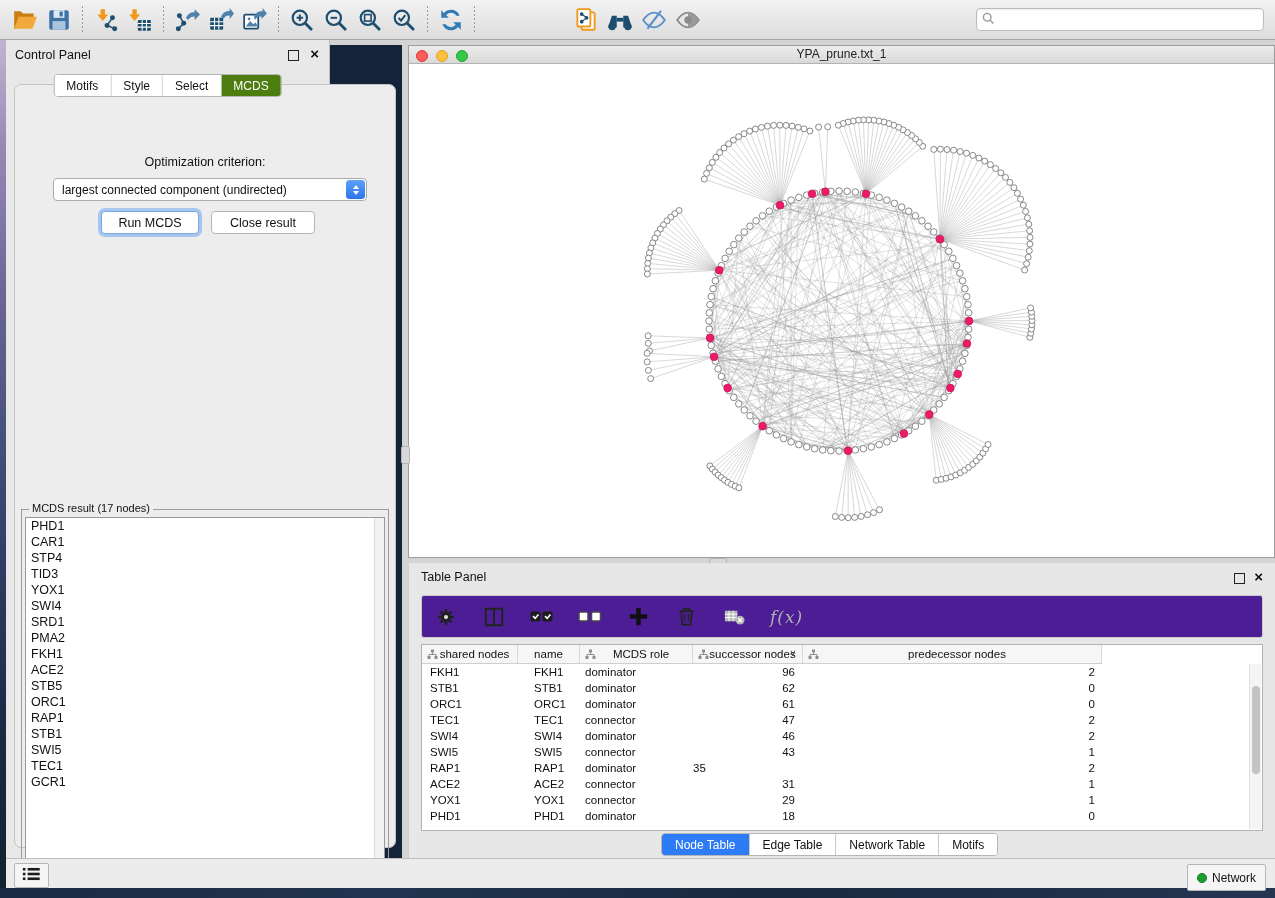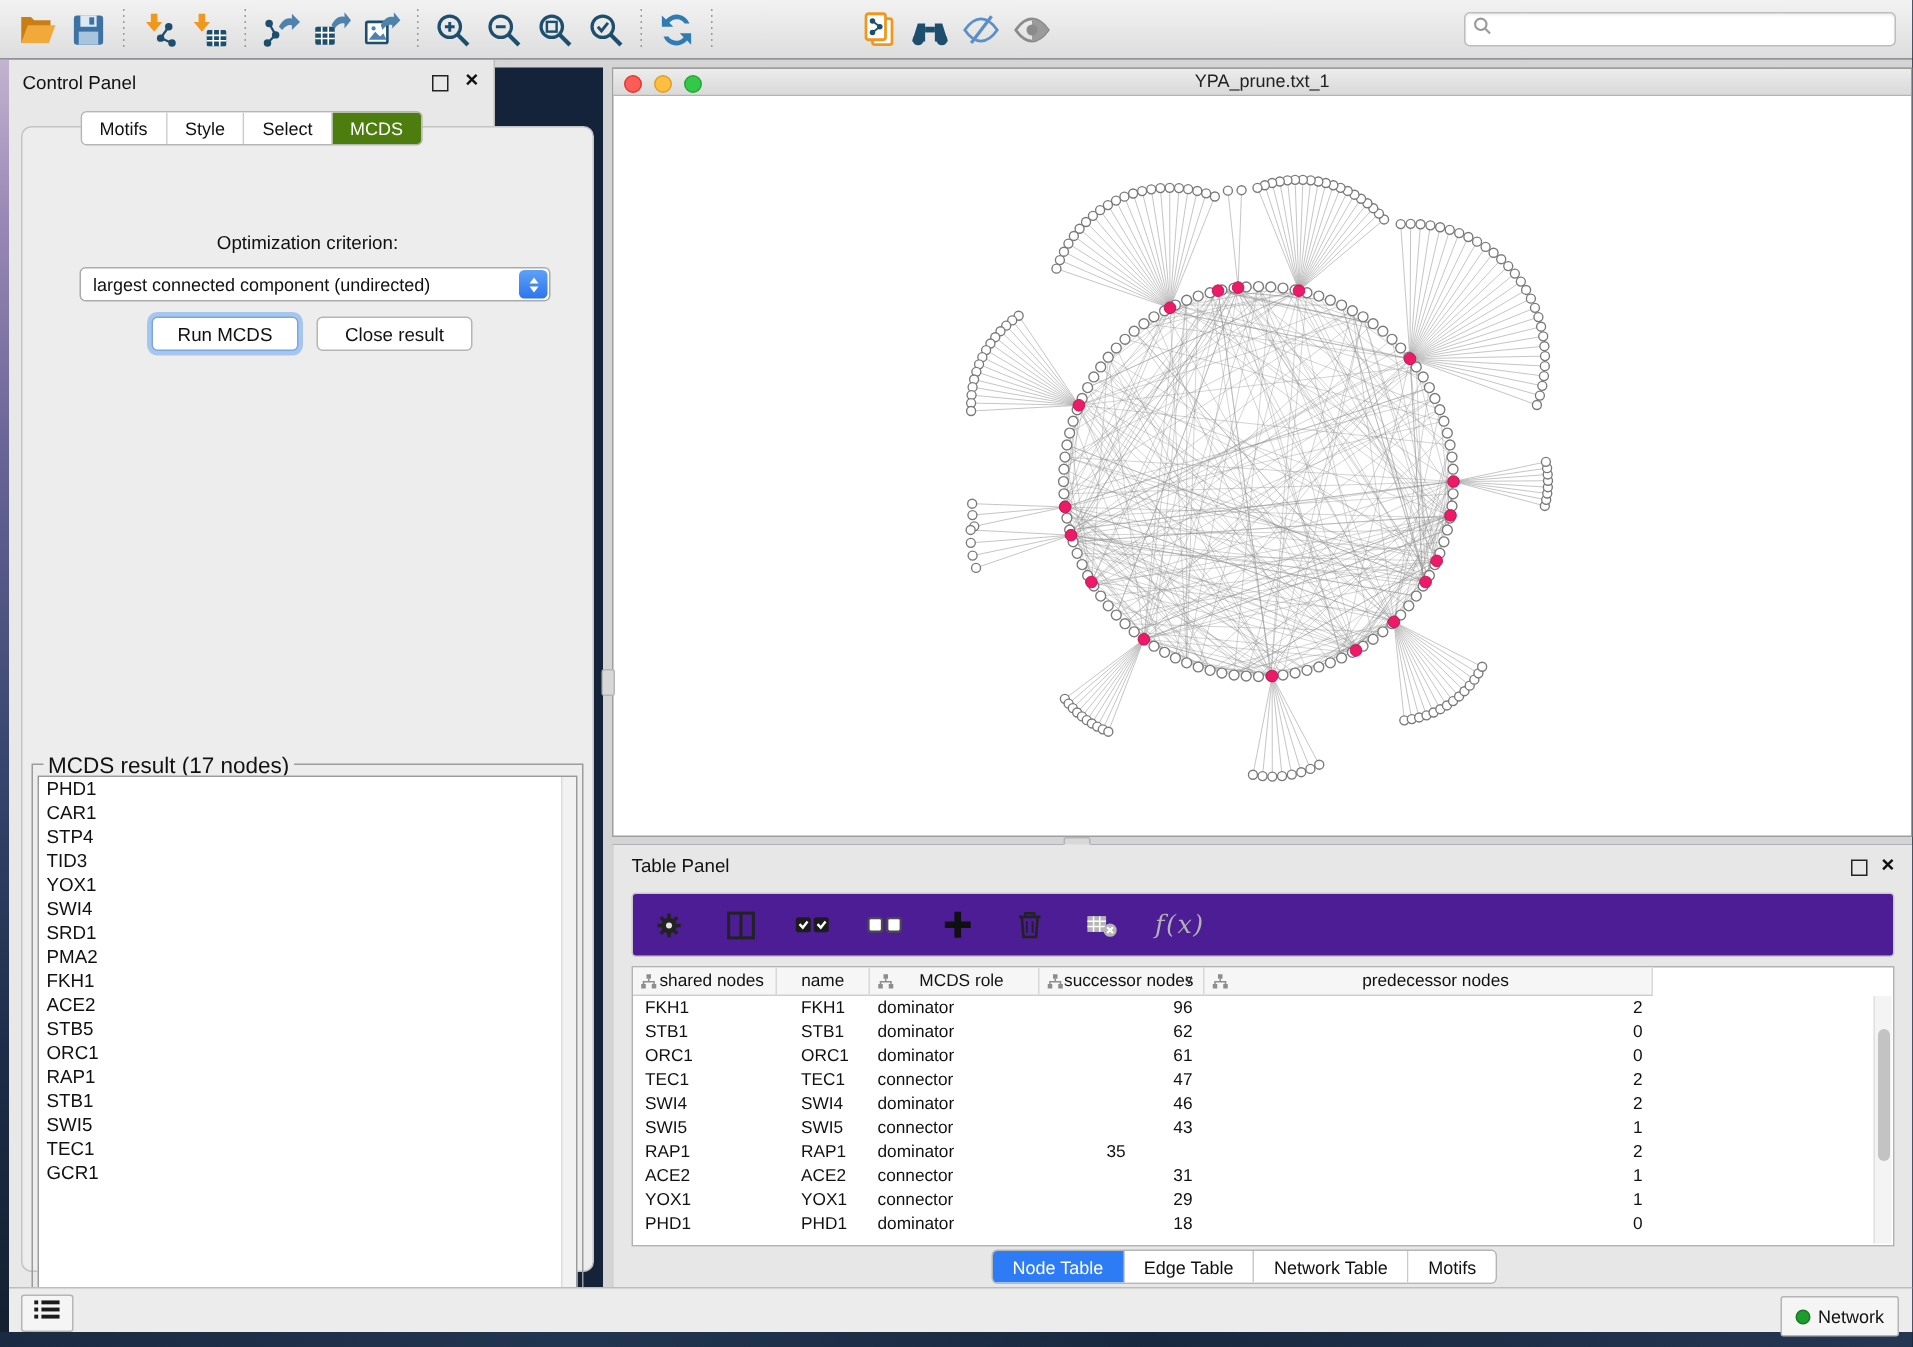--- a/index.html
+++ b/index.html
@@ -55,21 +55,21 @@
     background:linear-gradient(#5ea1f8,#2d75ee);display:flex;flex-direction:column;align-items:center;justify-content:center;gap:2px;}
   .criterion-stepper i{display:block;width:0;height:0;border-left:3.5px solid transparent;border-right:3.5px solid transparent;}
   .criterion-stepper .up{border-bottom:4px solid #fff;}
   .criterion-stepper .down{border-top:4px solid #fff;}
   .cp-btn{position:absolute;top:126px;height:23px;background:#fff;border:1px solid #b5b5b5;border-radius:4px;
     font-size:12.5px;color:#111;font-family:"Liberation Sans",sans-serif;box-sizing:border-box;}
   .run-btn{left:86px;width:98px;border-color:#7aa8dd;box-shadow:0 0 0 3px rgba(110,165,240,.55);}
   .closepanel-btn{left:196px;width:104px;}
 
   .mcds-group{position:absolute;left:6px;top:424px;width:366px;height:372px;border:1px solid #9c9c9c;}
-  .mcds-legend{position:absolute;left:7px;top:-8px;background:#ededed;padding:0 3px;font-size:15px;color:#111;}
+  .mcds-legend{position:absolute;left:7px;top:-8px;background:#ededed;padding:0 3px;font-size:11px;color:#111;}
   .mcds-list{position:absolute;left:3px;top:7px;right:3px;bottom:3px;background:#fff;border:1px solid #9a9a9a;overflow:hidden;}
   .mcds-item{font-size:12.5px;color:#111;line-height:16px;padding-left:5px;}
   .mcds-scroll{position:absolute;right:0;top:0;bottom:0;width:9px;background:#f2f2f2;border-left:1px solid #dcdcdc;}
 
   
   .net-window{position:absolute;left:408px;top:45px;width:867px;height:513px;background:#fff;
     border:1px solid #9e9e9e;box-sizing:border-box;}
   .net-titlebar{position:absolute;left:0;top:0;right:0;height:17px;
     background:linear-gradient(#ececec,#d9d9d9);border-bottom:1px solid #b3b3b3;}
   .traffic{position:absolute;top:3.5px;width:10px;height:10px;border-radius:50%;}
@@ -748,21 +748,21 @@
         <div class="nt-cell" style="width: 96px; text-align: left; padding-left: 8px;">SWI5</div>
         <div class="nt-cell" style="width: 62px; text-align: left; padding-left: 16px;">SWI5</div>
         <div class="nt-cell" style="width: 113px; text-align: left; padding-left: 5px;">connector</div>
         <div class="nt-cell" style="width: 110px; text-align: right; padding-right: 8px;">43</div>
         <div class="nt-cell" style="width: 299px; text-align: right; padding-right: 7px;">1</div>
       </div>
       <div class="nt-row" style="top: 115px;">
         <div class="nt-cell" style="width: 96px; text-align: left; padding-left: 8px;">RAP1</div>
         <div class="nt-cell" style="width: 62px; text-align: left; padding-left: 16px;">RAP1</div>
         <div class="nt-cell" style="width: 113px; text-align: left; padding-left: 5px;">dominator</div>
-        <div class="nt-cell" style="width: 110px; text-align: center; padding-right: 8px;">35</div>
+        <div class="nt-cell" style="width: 110px; text-align: left; padding-right: 8px;">35</div>
         <div class="nt-cell" style="width: 299px; text-align: right; padding-right: 7px;">2</div>
       </div>
       <div class="nt-row" style="top: 131px;">
         <div class="nt-cell" style="width: 96px; text-align: left; padding-left: 8px;">ACE2</div>
         <div class="nt-cell" style="width: 62px; text-align: left; padding-left: 16px;">ACE2</div>
         <div class="nt-cell" style="width: 113px; text-align: left; padding-left: 5px;">connector</div>
         <div class="nt-cell" style="width: 110px; text-align: right; padding-right: 8px;">31</div>
         <div class="nt-cell" style="width: 299px; text-align: right; padding-right: 7px;">1</div>
       </div>
       <div class="nt-row" style="top: 147px;">

